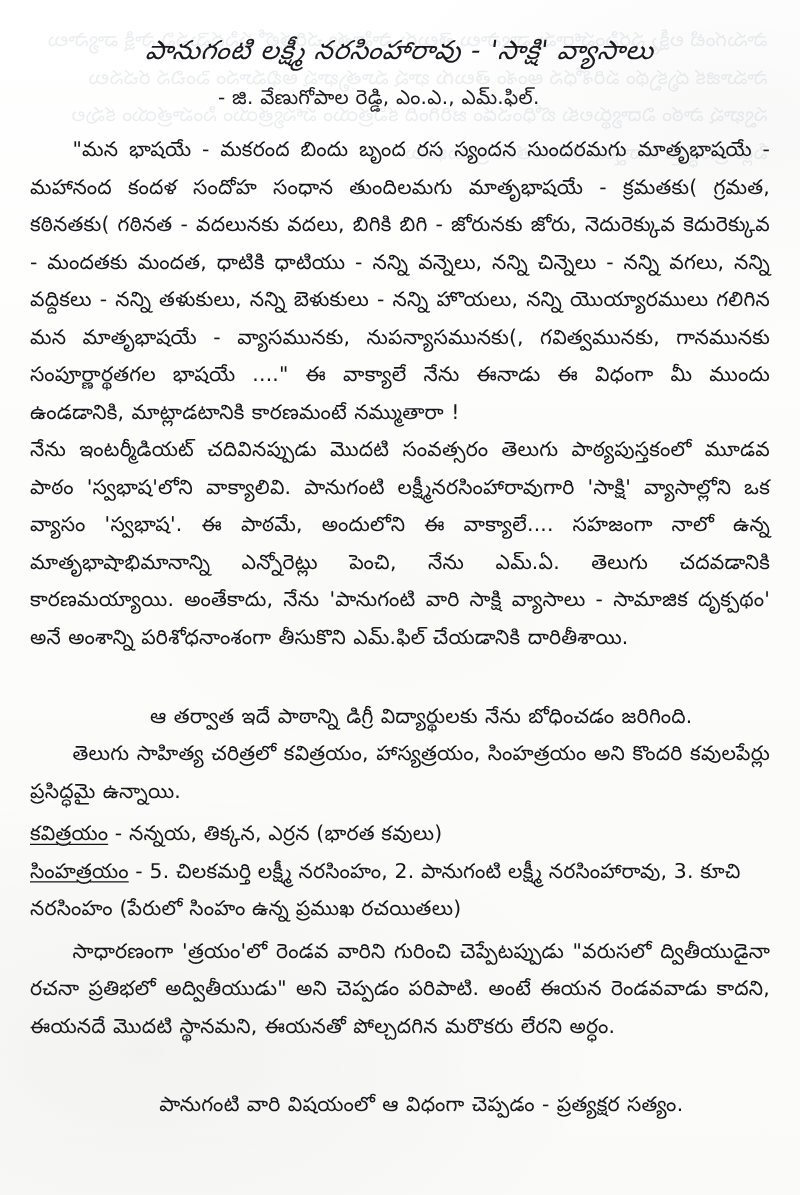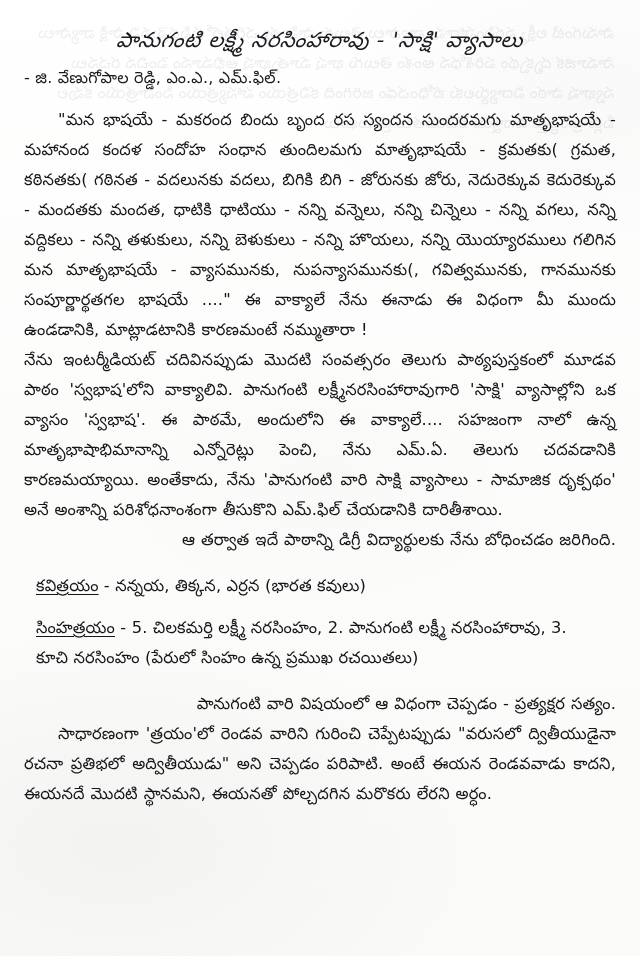--- a/index.html
+++ b/index.html
@@ -60,21 +60,21 @@
     font-style: italic;
     font-weight: 400;
     letter-spacing: 0.6px;
     color: #1b1b1f;
     transform: skewX(-7deg);
     line-height: 1.35;
   }
 
   .byline {
     margin: 14px 34px 0 0;
-    text-align: left;
+    text-align: center;
     font-family: "DejaVu Sans", "Liberation Sans", sans-serif;
     font-size: 16px;
     color: #1b1b1f;
     letter-spacing: 0.2px;
   }
 
   .body-block {
     margin-top: 14px;
   }
 
@@ -86,25 +86,26 @@
     text-align: justify;
     text-justify: inter-word;
     color: #16161a;
     letter-spacing: 0.15px;
     word-spacing: 0.5px;
   }
   p.para.indent {
     text-indent: 34px;
   }
   p.para.last-left {
-    text-align: right;
+    text-align: center;
+    margin-top: 33px;
   }
 
   .list-line {
-    margin: 12px;
+    margin: 0;
     font-family: "DejaVu Sans", "Liberation Sans", sans-serif;
     font-size: 16.3px;
     line-height: 30px;
     text-align: left;
     color: #16161a;
     letter-spacing: 0.15px;
   }
   .list-line .term {
     text-decoration: underline;
     text-underline-offset: 3px;
@@ -127,29 +128,30 @@
     <div class="byline">- జి. వేణుగోపాల రెడ్డి, ఎం.ఎ., ఎమ్.ఫిల్.</div>
 
     <div class="body-block">
 
       <p class="para indent">"మన భాషయే - మకరంద బిందు బృంద రస స్యందన సుందరమగు మాతృభాషయే - మహానంద కందళ సందోహ సంధాన తుందిలమగు మాతృభాషయే - క్రమతకు( గ్రమత, కఠినతకు( గఠినత - వదలునకు వదలు, బిగికి బిగి - జోరునకు జోరు, నెదురెక్కువ కెదురెక్కువ - మందతకు మందత, ధాటికి ధాటియు - నన్ని వన్నెలు, నన్ని చిన్నెలు - నన్ని వగలు, నన్ని వద్దికలు - నన్ని తళుకులు, నన్ని బెళుకులు - నన్ని హొయలు, నన్ని యొయ్యారములు గలిగిన మన మాతృభాషయే - వ్యాసమునకు, నుపన్యాసమునకు(, గవిత్వమునకు, గానమునకు సంపూర్ణార్థతగల భాషయే ...." ఈ వాక్యాలే నేను ఈనాడు ఈ విధంగా మీ ముందు ఉండడానికి, మాట్లాడటానికి కారణమంటే నమ్ముతారా !</p>
 
       <p class="para">నేను ఇంటర్మీడియట్ చదివినప్పుడు మొదటి సంవత్సరం తెలుగు పాఠ్యపుస్తకంలో మూడవ పాఠం 'స్వభాష'లోని వాక్యాలివి. పానుగంటి లక్ష్మీనరసింహారావుగారి 'సాక్షి' వ్యాసాల్లోని ఒక వ్యాసం 'స్వభాష'. ఈ పాఠమే, అందులోని ఈ వాక్యాలే.... సహజంగా నాలో ఉన్న మాతృభాషాభిమానాన్ని ఎన్నోరెట్లు పెంచి, నేను ఎమ్.ఏ. తెలుగు చదవడానికి కారణమయ్యాయి. అంతేకాదు, నేను 'పానుగంటి వారి సాక్షి వ్యాసాలు - సామాజిక దృక్పథం' అనే అంశాన్ని పరిశోధనాంశంగా తీసుకొని ఎమ్.ఫిల్ చేయడానికి దారితీశాయి.</p>
 
       <p class="para indent last-left">ఆ తర్వాత ఇదే పాఠాన్ని డిగ్రీ విద్యార్థులకు నేను బోధించడం జరిగింది.</p>
 
+      <p class="para indent">తెలుగు సాహిత్య చరిత్రలో కవిత్రయం, హాస్యత్రయం, సింహత్రయం అని కొందరి కవులపేర్లు ప్రసిద్ధమై ఉన్నాయి.</p>
 
       <div class="spacer-sm"></div>
 
       <p class="list-line"><span class="term">కవిత్రయం</span><span> - నన్నయ, తిక్కన, ఎర్రన (భారత కవులు)</span></p>
 
 
       <p class="list-line"><span class="term">సింహత్రయం</span><span> - 5. చిలకమర్తి లక్ష్మీ నరసింహం, 2. పానుగంటి లక్ష్మీ నరసింహారావు, 3. కూచి నరసింహం (పేరులో సింహం ఉన్న ప్రముఖ రచయితలు)</span></p>
 
       <div class="spacer-sm"></div>
 
+      <p class="para indent">సాధారణంగా 'త్రయం'లో రెండవ వారిని గురించి చెప్పేటప్పుడు "వరుసలో ద్వితీయుడైనా రచనా ప్రతిభలో అద్వితీయుడు" అని చెప్పడం పరిపాటి. అంటే ఈయన రెండవవాడు కాదని, ఈయనదే మొదటి స్థానమని, ఈయనతో పోల్చదగిన మరొకరు లేరని అర్ధం.</p>
+
       <p class="para indent last-left">పానుగంటి వారి విషయంలో ఆ విధంగా చెప్పడం - ప్రత్యక్షర సత్యం.</p>
-
-      <p class="para indent">సాధారణంగా 'త్రయం'లో రెండవ వారిని గురించి చెప్పేటప్పుడు "వరుసలో ద్వితీయుడైనా రచనా ప్రతిభలో అద్వితీయుడు" అని చెప్పడం పరిపాటి. అంటే ఈయన రెండవవాడు కాదని, ఈయనదే మొదటి స్థానమని, ఈయనతో పోల్చదగిన మరొకరు లేరని అర్ధం.</p>
 
     </div>
   </div>
 </div>
 
 </body></html>

